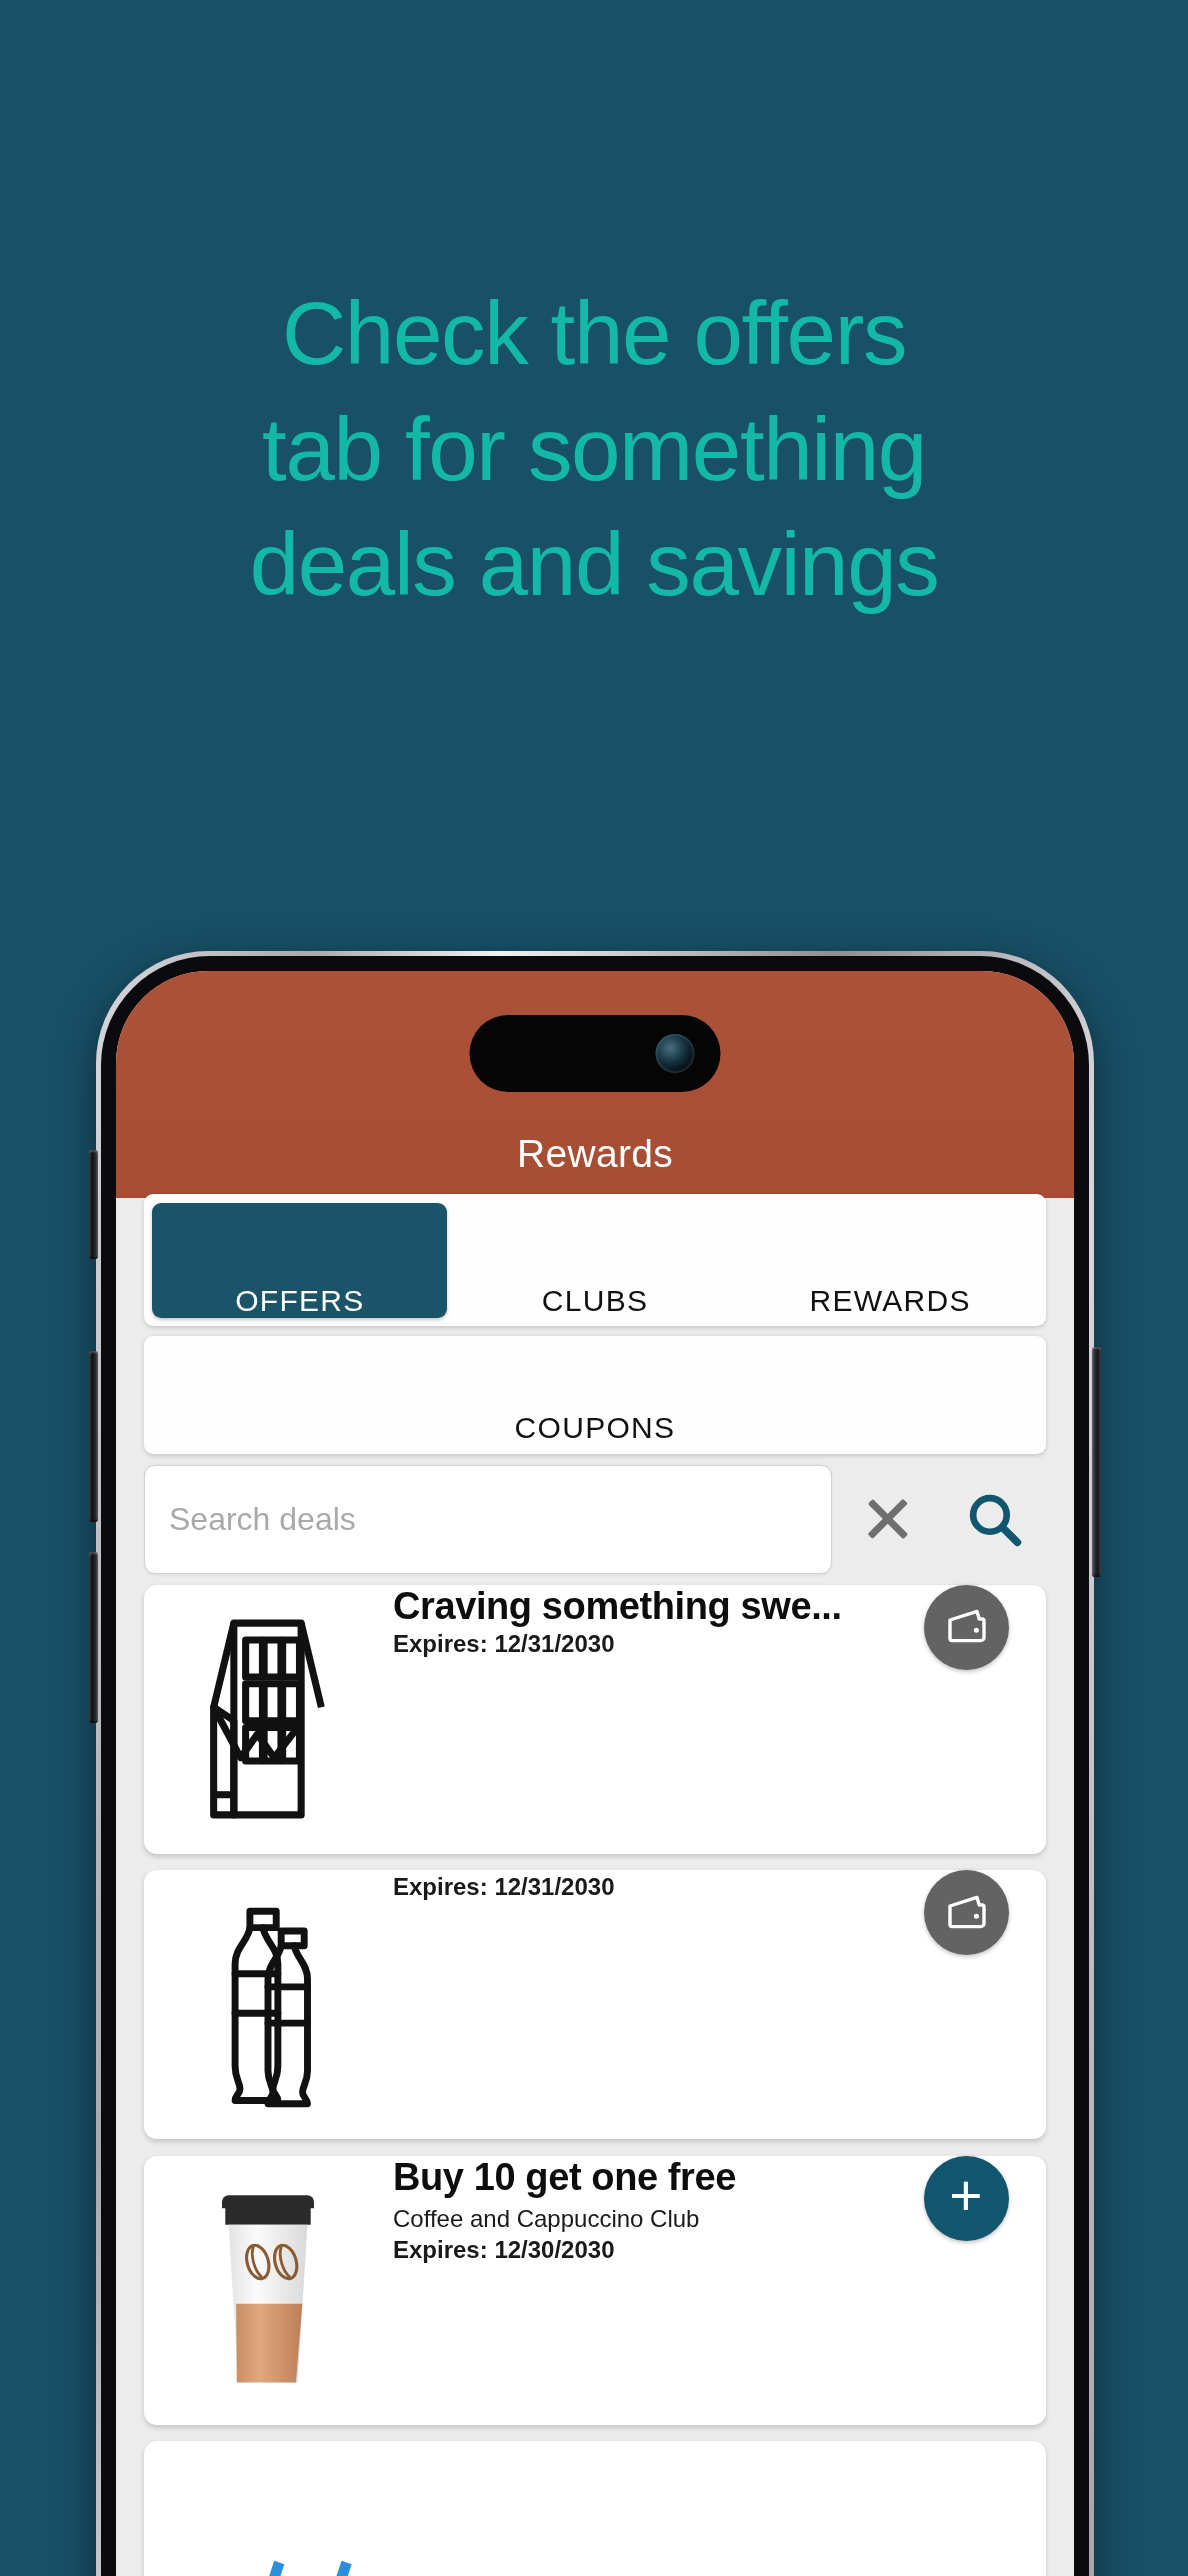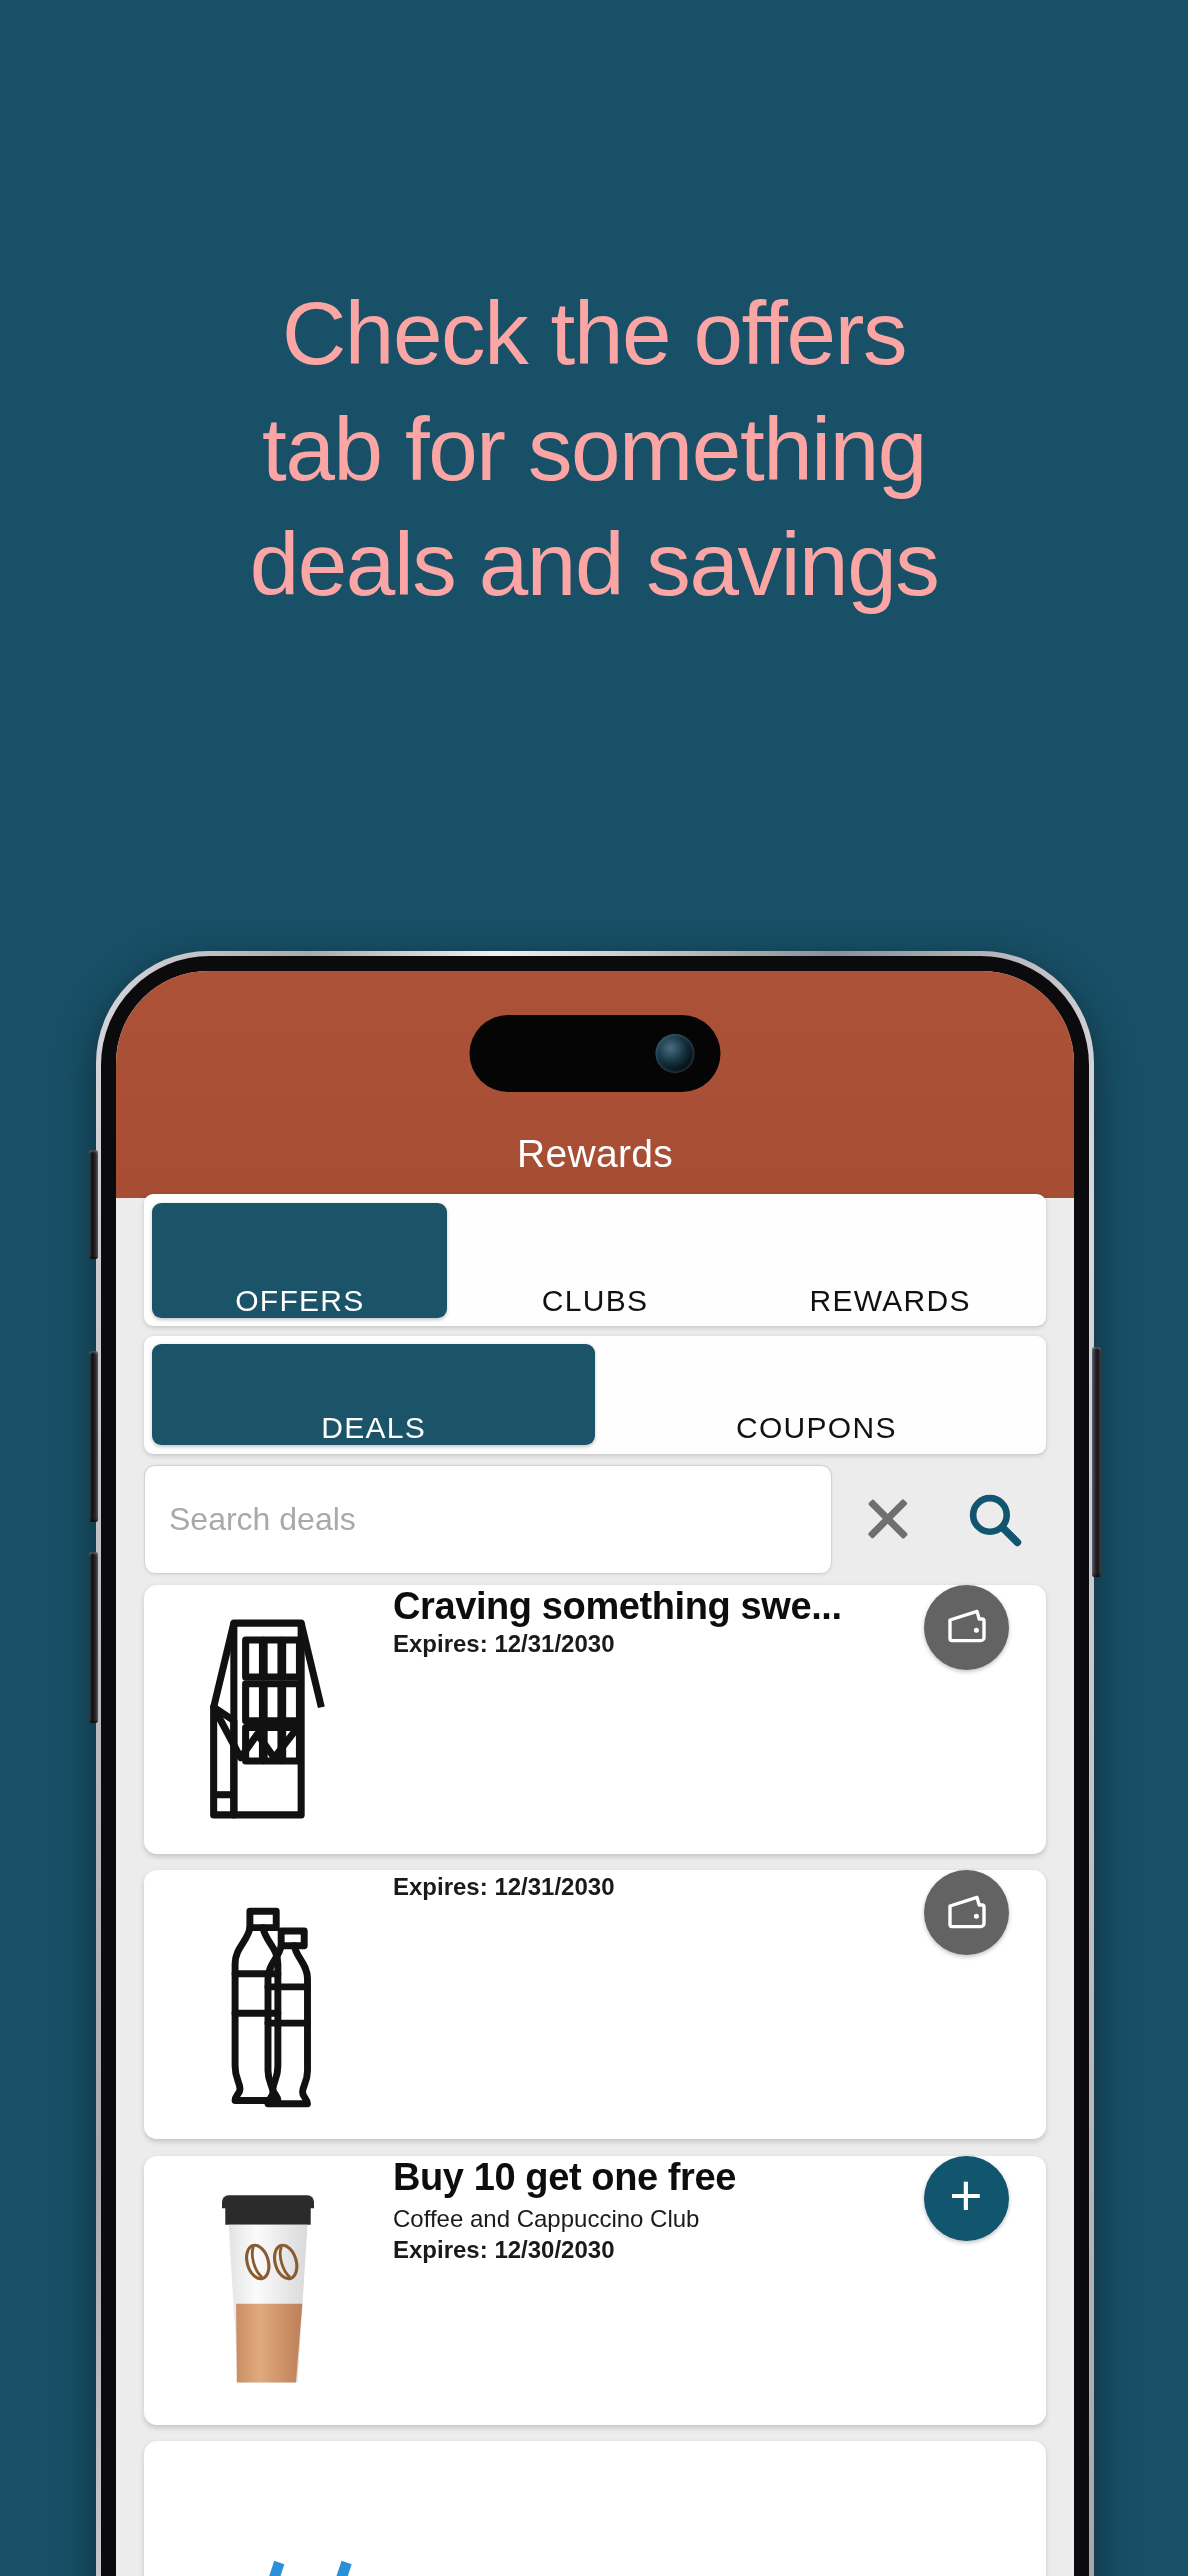--- a/index.html
+++ b/index.html
@@ -8,21 +8,21 @@
     background:#185067;
     font-family:"Liberation Sans", sans-serif;
     position:relative;
   }
 
   
   .headline {
     position:absolute;
     top:276px; left:0; right:0;
     text-align:center;
-    color:#fca5a5;
+    color:#14b8a6;
     font-size:89px;
     line-height:1.30;
     font-weight:400;
     letter-spacing:-1.4px;
     padding:0 83px;
   }
   .headline .ln { display:block; white-space:nowrap; }
 
   
   .phone-wrap {
@@ -266,23 +266,20 @@
         </div>
         <div class="tab">
           <span>CLUBS</span>
         </div>
         <div class="tab">
           <span>REWARDS</span>
         </div>
       </div>
 
       <div class="tab-card secondary">
-        <div class="tab active">
-          <span>DEALS</span>
-        </div>
         <div class="tab">
           <span>COUPONS</span>
         </div>
       </div>
 
       <div class="search-row">
         <div class="search-box">
           <span class="ph">Search deals</span>
         </div>
         <div class="icon-btn">

